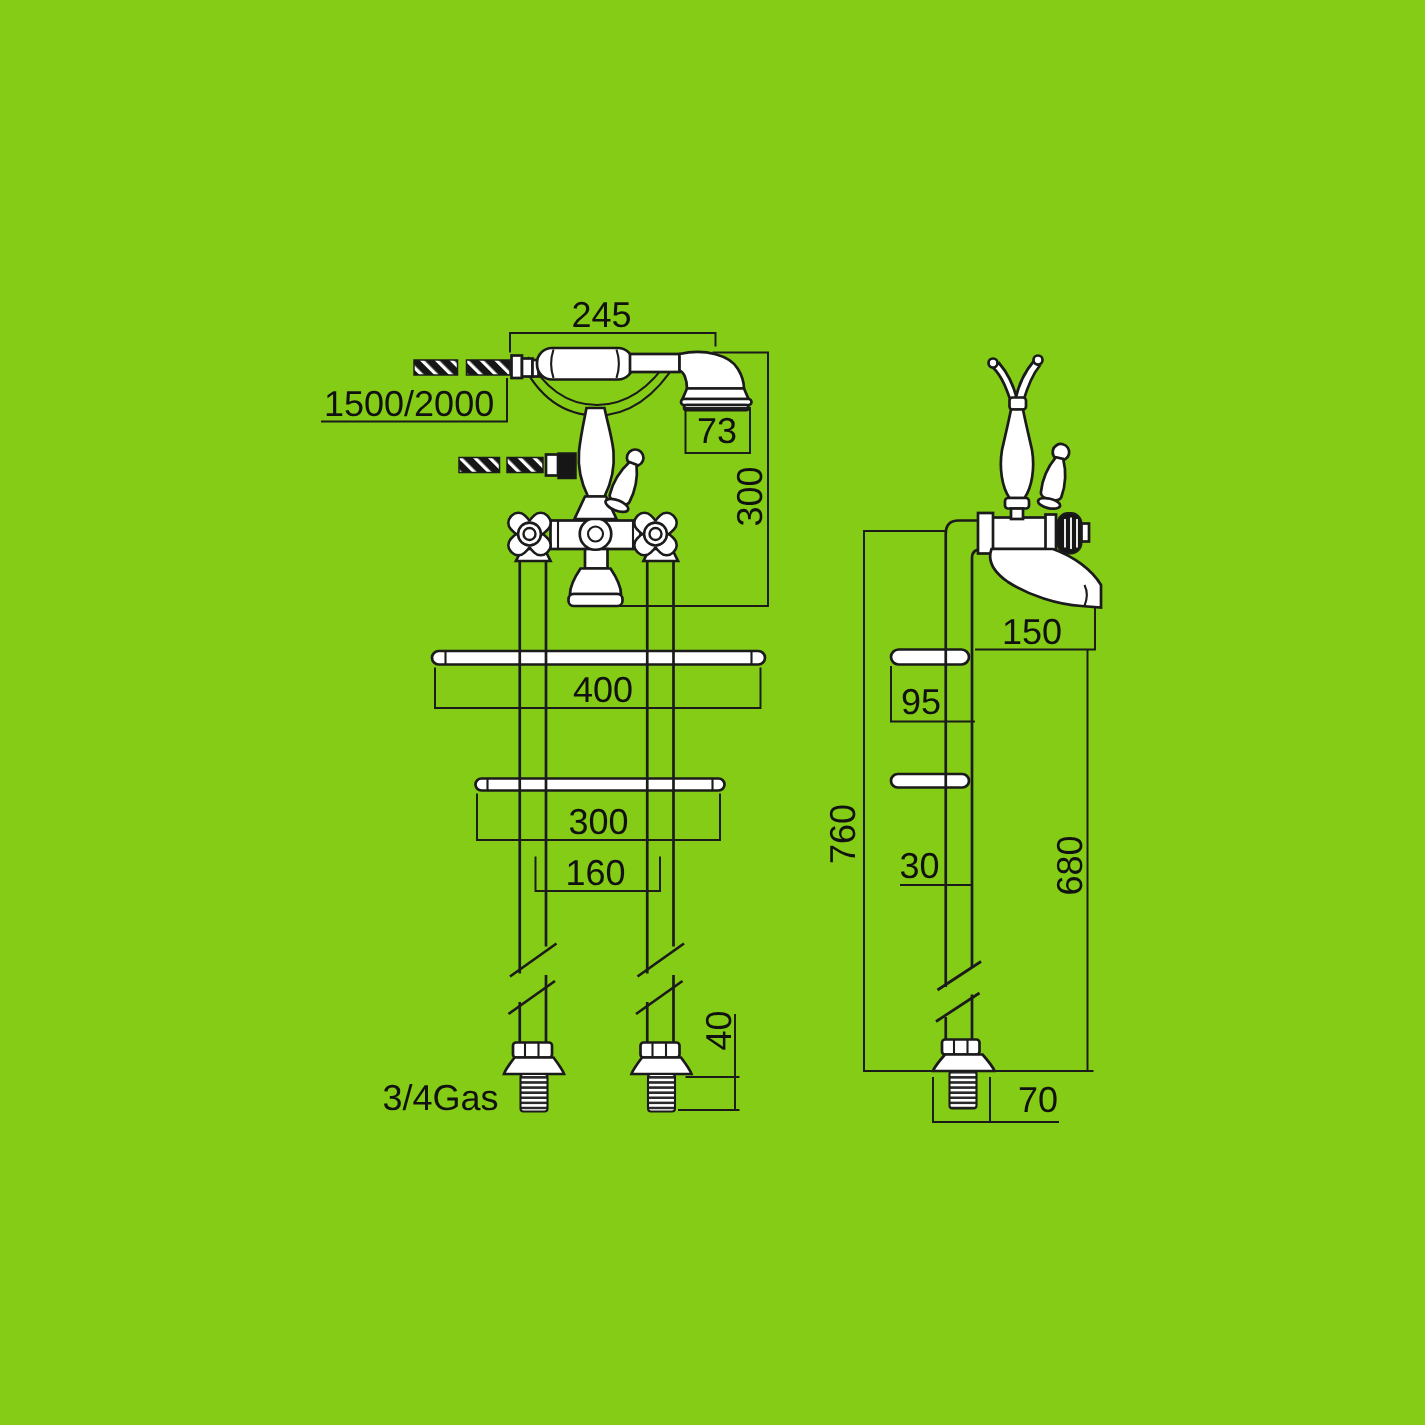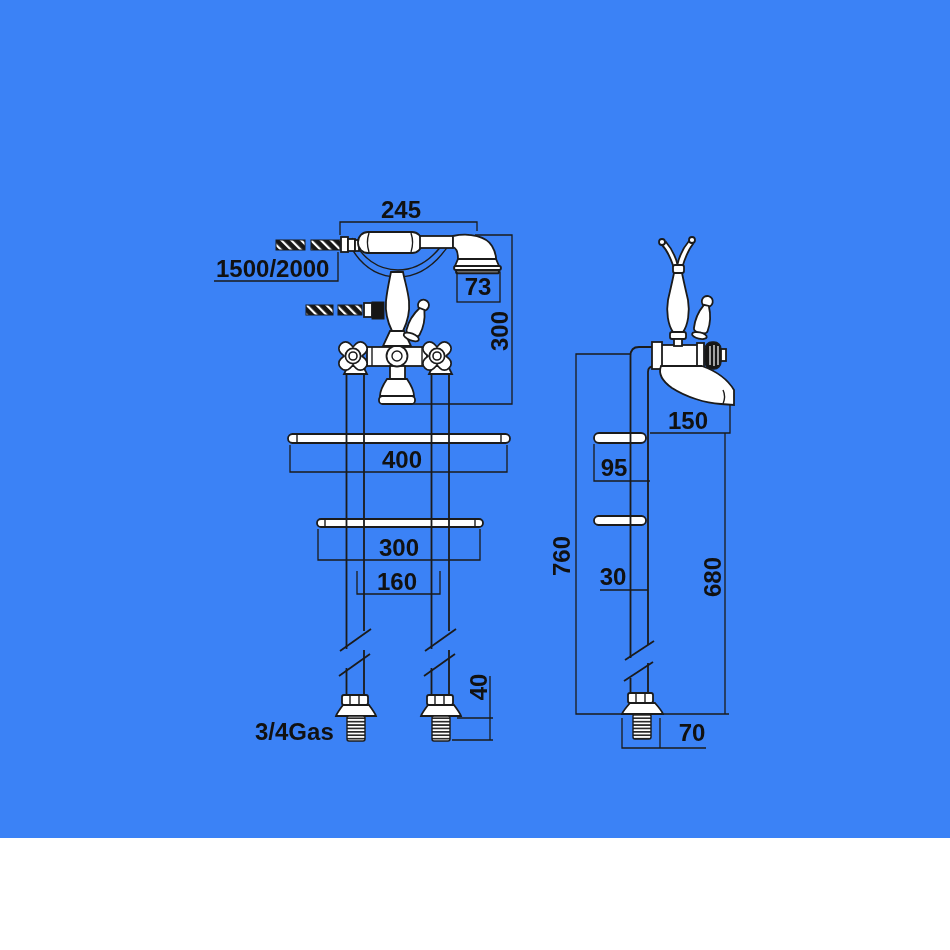--- a/index.html
+++ b/index.html
@@ -1,17 +1,17 @@
 <!DOCTYPE html>
 <html><head>
 <meta charset="utf-8">
 <style>
   html,body{margin:0;padding:0;background:#ffffff;}
-  .canvas{position:relative;width:950px;height:838px;background:#3b82f6;overflow:hidden;
-          font-family:"Liberation Sans", sans-serif;font-weight:bold;}
+  .canvas{position:relative;width:950px;height:950px;background:#84cc16;overflow:hidden;
+          font-family:"Liberation Sans", sans-serif;}
   svg{position:absolute;left:0;top:0;}
   text{fill:#111111;font-family:"Liberation Sans", sans-serif;font-size:24px;}
   .outline{stroke:#1b1b1b;stroke-width:1.8;fill:#ffffff;}
   .thin{stroke:#1b1b1b;stroke-width:1.4;fill:none;}
   .dim{stroke:#1b1b1b;stroke-width:1.3;fill:none;}
 </style>
 </head>
 <body>
 
 <div class="canvas">

